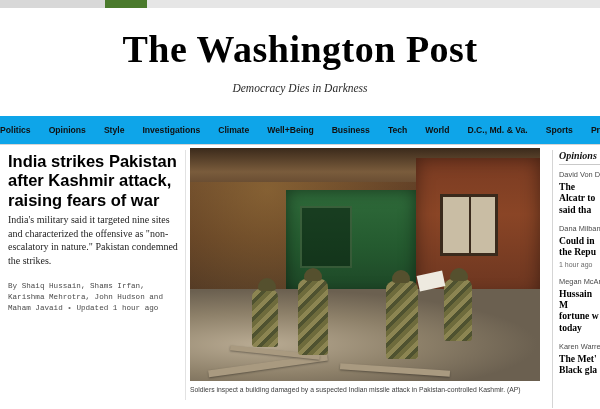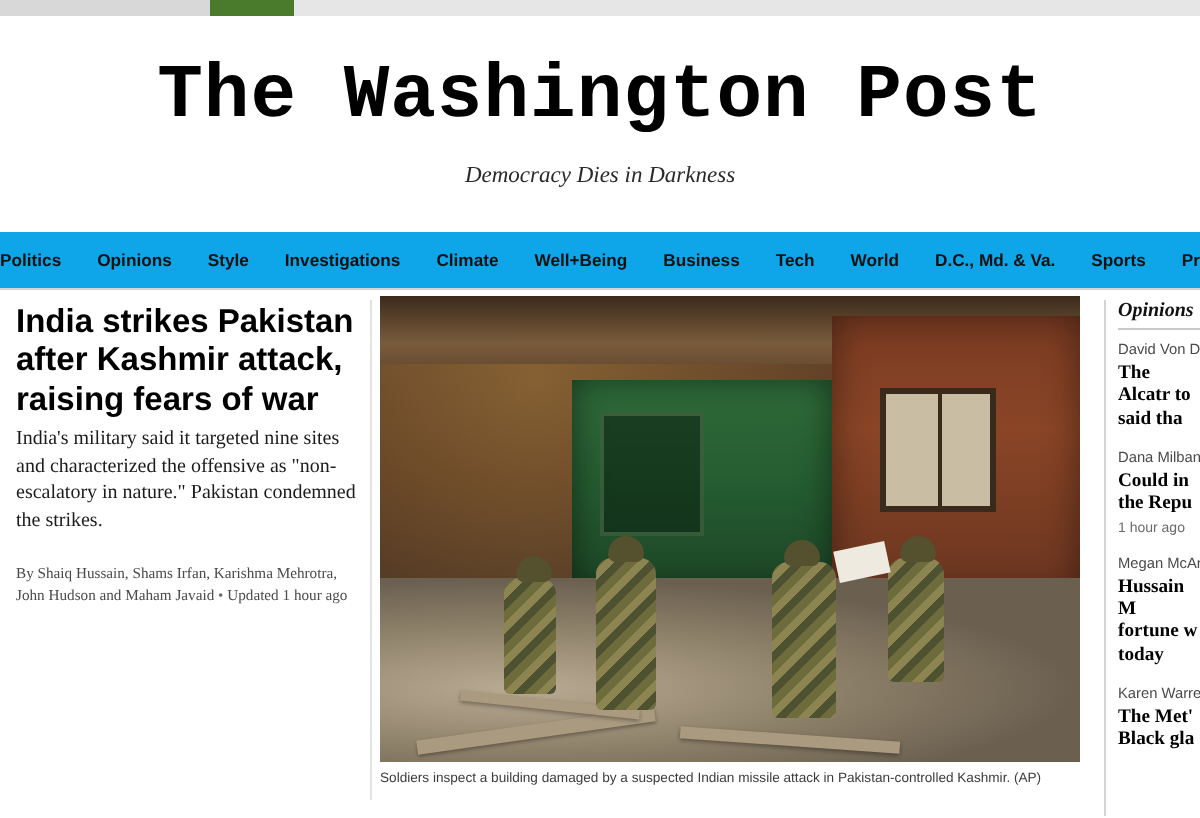--- a/index.html
+++ b/index.html
@@ -60,21 +60,21 @@
     position: absolute;
     top: 8px;
     left: 0;
     width: 600px;
     height: 108px;
     background: #ffffff;
     text-align: center;
   }
   .masthead-title {
     margin-top: 22px;
-    font-family: Liberation Mono, monospace;
+    font-family: Liberation Serif, serif;
     font-weight: bold;
     font-size: 38px;
     letter-spacing: 0.5px;
     color: #000000;
     line-height: 1;
   }
   .masthead-tagline {
     margin-top: 14px;
     font-family: "Liberation Serif", serif;
     font-style: italic;
@@ -137,21 +137,21 @@
     font-family: "Liberation Serif", serif;
     font-size: 10px;
     line-height: 1.38;
     color: #1c1c1c;
   }
   .byline {
     margin-top: 13px;
     font-size: 7.6px;
     line-height: 1.45;
     color: #4a4a4a;
-    font-family: Liberation Serif, serif;
+    font-family: Liberation Mono, monospace;
   }
   .byline .sep {
     color: #6e6e6e;
   }
 
   
   .photo-wrap {
     position: absolute;
     left: 190px;
     top: 2px;

